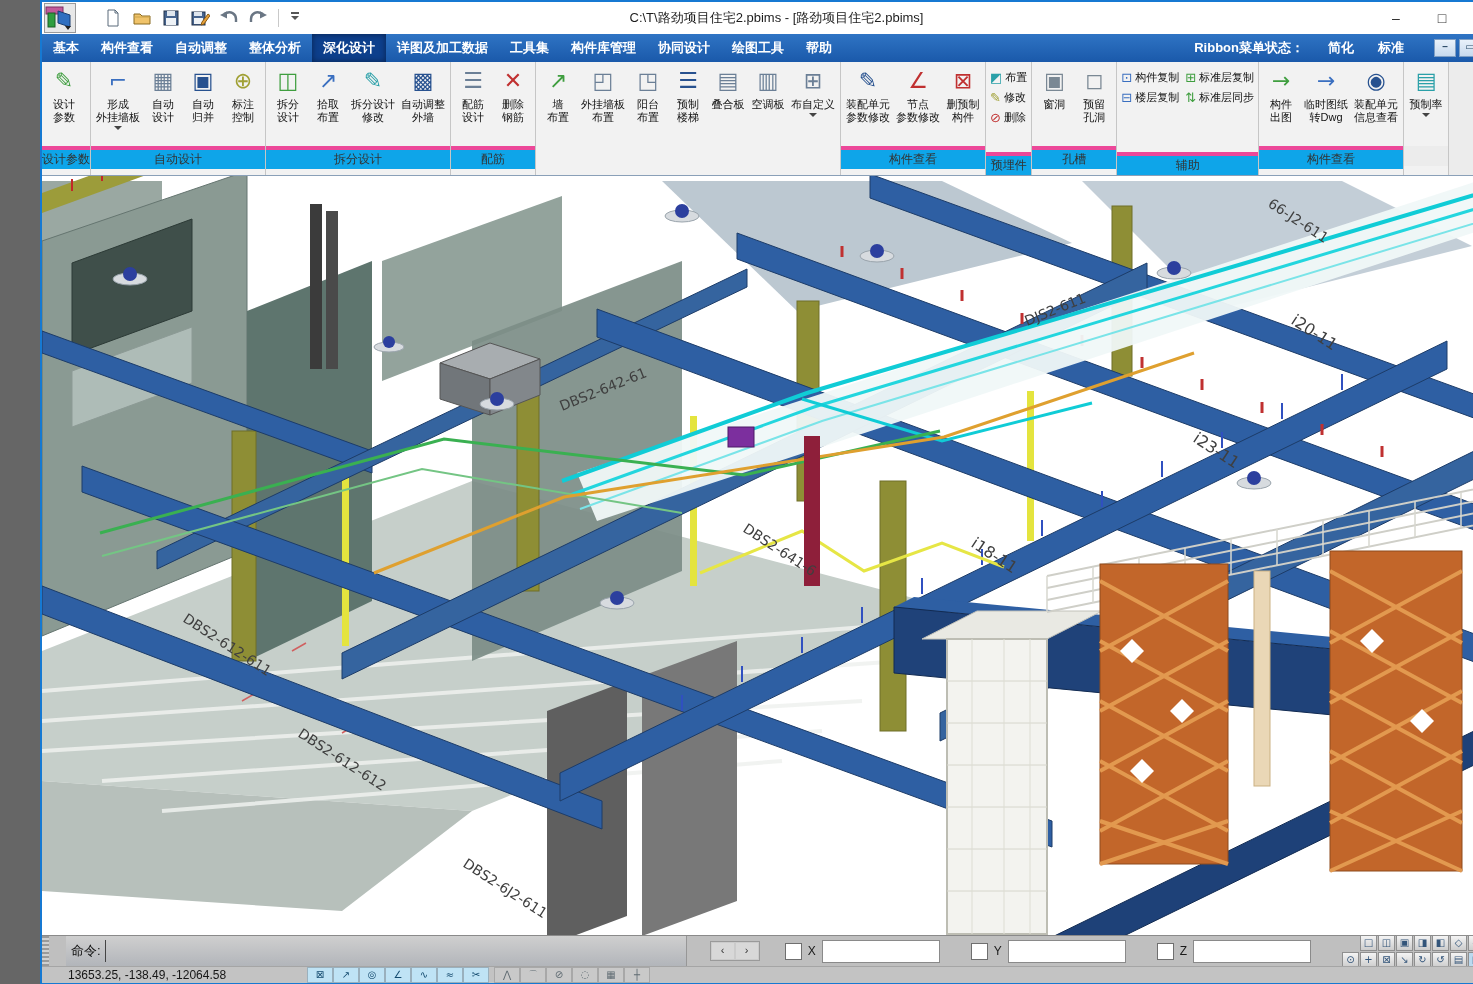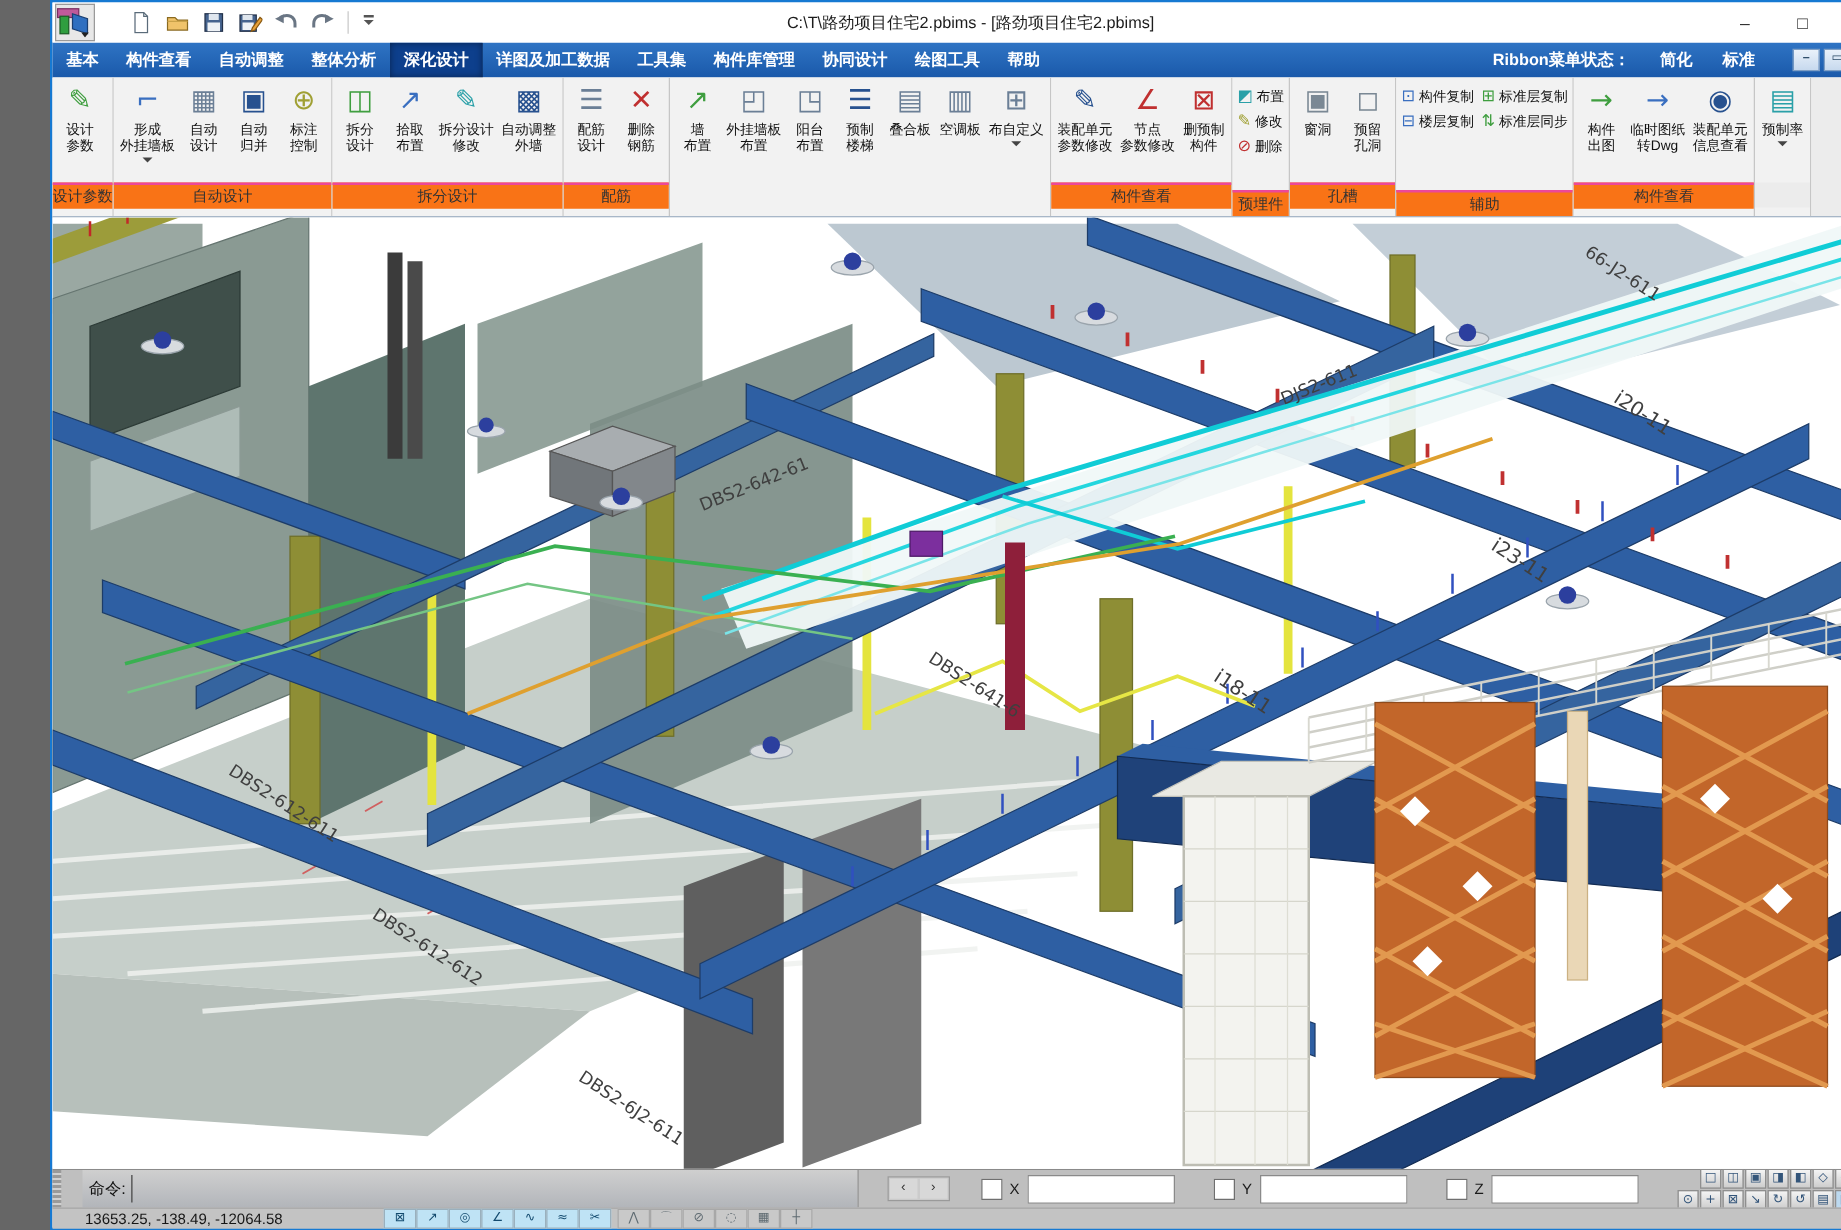--- a/index.html
+++ b/index.html
@@ -25,21 +25,21 @@
   .mdi{display:flex;gap:3px;margin-left:6px;}
   .mdibtn{width:20px;height:16px;background:linear-gradient(#e9f1fa,#c7d9ee);border:1px solid #7e9ec4;color:#2b4a66;font-size:10px;line-height:14px;text-align:center;cursor:pointer;}
   
   .ribbon{background:#ececec;border-bottom:1px solid #8aa0b8;flex:0 0 auto;display:flex;overflow:hidden;}
   .rgroup{display:flex;flex-direction:column;border-right:1px solid #c6c6c6;background:#f2f2f2;}
   .rbtns{height:82px;display:flex;align-items:stretch;padding:1px 2px;}
   .rbtn{display:flex;flex-direction:column;align-items:center;padding:3px 3px 0;min-width:34px;cursor:pointer;}
   .ric{height:30px;font-size:22px;line-height:30px;font-family:"DejaVu Sans",sans-serif;}
   .rlabel{font-size:11px;line-height:13px;text-align:center;white-space:pre-line;color:#111;margin-top:2px;}
   .dd{width:0;height:0;border:4px solid transparent;border-top-color:#444;margin-top:2px;}
-  .rgl{height:19px;background:#f97316;border-top:2px solid #ec4899;text-align:center;font-size:12px;color:#333;line-height:19px;white-space:nowrap;overflow:hidden;}
+  .rgl{height:19px;background:#0ea5e9;border-top:4px solid #ec4899;text-align:center;font-size:12px;color:#333;line-height:19px;white-space:nowrap;overflow:hidden;}
   .rgl.empty{background:#ececec;border-top:1px solid transparent;}
   .rfill{flex:1;background:#ececec;}
   .smallwrap{height:82px;display:flex;align-items:flex-start;padding:8px 4px 0;gap:6px;}
   .small-col{display:flex;flex-direction:column;gap:5px;}
   .sbtn{display:flex;align-items:center;gap:3px;font-size:11px;color:#111;cursor:pointer;white-space:nowrap;}
   .sic{font-size:13px;font-family:"DejaVu Sans",sans-serif;}
   .ic-g{color:#3f9e3f}.ic-b{color:#3a6fc0}.ic-s{color:#6b7f96}.ic-n{color:#27518f}
   .ic-o{color:#a0a034}.ic-r{color:#c03030}.ic-t{color:#2aa0a8}.ic-gr{color:#7a8894}
   
   .main{flex:1;position:relative;background:#fff;overflow:hidden;}

